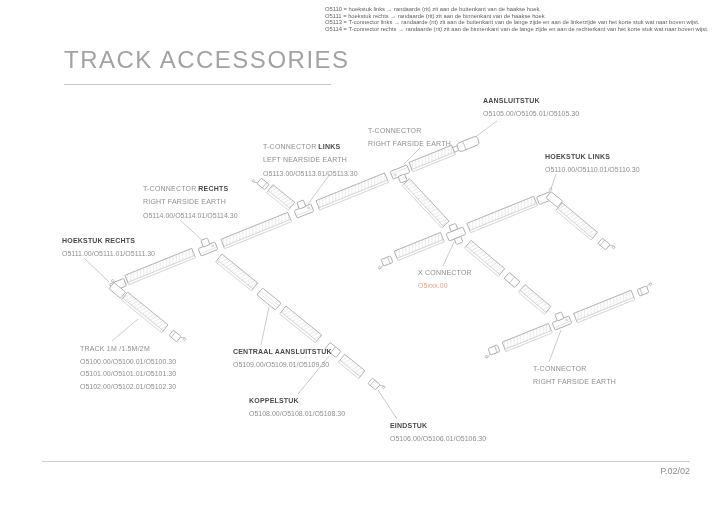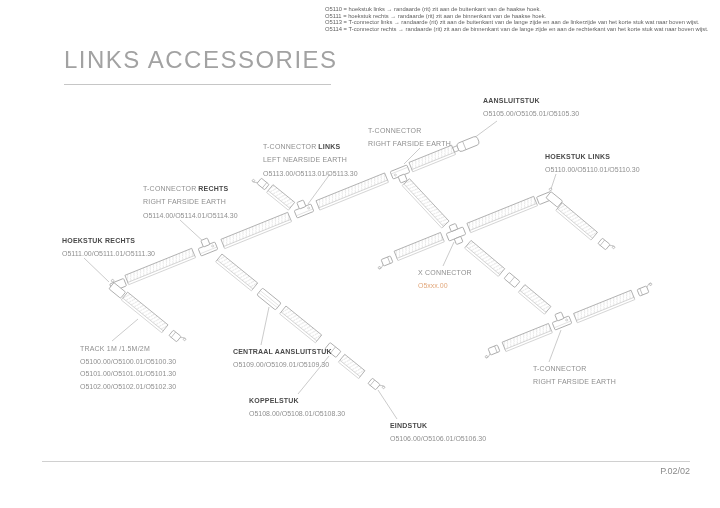--- a/index.html
+++ b/index.html
@@ -193,21 +193,21 @@
   </g>
 </svg>
 
 <div class="abs notes">
   <div>O5110 = hoekstuk links → randaarde (rit) zit aan de buitenkant van de haakse hoek.</div>
   <div>O5111 = hoekstuk rechts → randaarde (rit) zit aan de binnenkant van de haakse hoek.</div>
   <div>O5113 = T-connector links → randaarde (rit) zit aan de buitenkant van de lange zijde en aan de linkerzijde van het korte stuk wat naar boven wijst.</div>
   <div>O5114 = T-connector rechts → randaarde (rit) zit aan de binnenkant van de lange zijde en aan de rechterkant van het korte stuk wat naar boven wijst.</div>
 </div>
 
-<div class="abs title">LINKS ACCESSORIES</div>
+<div class="abs title">TRACK ACCESSORIES</div>
 <div class="abs title-rule"></div>
 
 <div class="abs lbl" style="left:483px;top:95px;">
   <div class="name">AANSLUITSTUK</div>
   <div class="codes">O5105.00/O5105.01/O5105.30</div>
 </div>
 
 <div class="abs lbl" style="left:368px;top:125px;">
   <div class="plain">T-CONNECTOR</div>
   <div class="plain">RIGHT FARSIDE EARTH</div>

